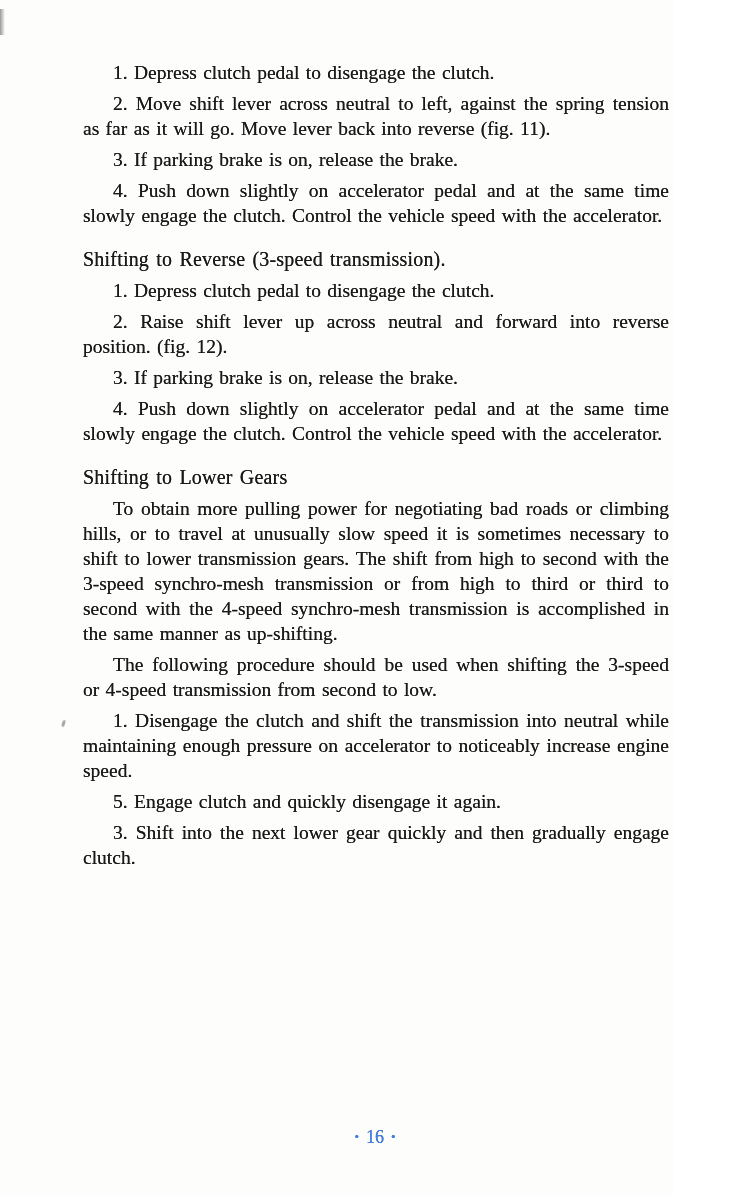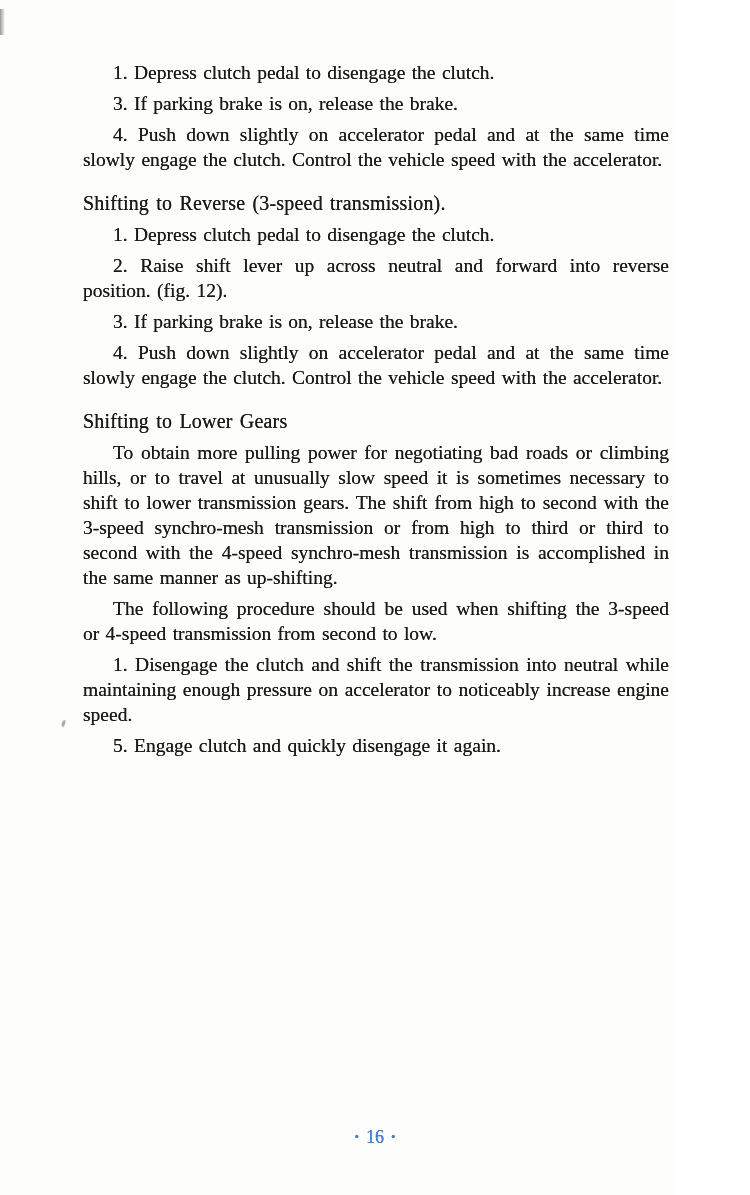--- a/index.html
+++ b/index.html
@@ -86,38 +86,40 @@
 
 <div class="page">
 
   <div class="smudge-top-left"></div>
   <div class="speck"></div>
 
   <div class="content">
 
     <div class="intro-list">
       <p>1. Depress clutch pedal to disengage the clutch.</p>
+      <p>2. Move shift lever across neutral to left, against the spring tension as far as it will go. Move lever back into reverse (fig. 11).</p>
       <p>3. If parking brake is on, release the brake.</p>
       <p>4. Push down slightly on accelerator pedal and at the same time slowly engage the clutch. Control the vehicle speed with the accelerator.</p>
     </div>
 
     <div>
       <h2>Shifting to Reverse (3-speed transmission).</h2>
       <p>1. Depress clutch pedal to disengage the clutch.</p>
       <p>2. Raise shift lever up across neutral and forward into reverse position. (fig. 12).</p>
       <p>3. If parking brake is on, release the brake.</p>
       <p>4. Push down slightly on accelerator pedal and at the same time slowly engage the clutch. Control the vehicle speed with the accelerator.</p>
     </div>
 
     <div>
       <h2>Shifting to Lower Gears</h2>
       <p>To obtain more pulling power for negotiating bad roads or climbing hills, or to travel at unusually slow speed it is sometimes necessary to shift to lower transmission gears. The shift from high to second with the 3-speed synchro-mesh transmission or from high to third or third to second with the 4-speed synchro-mesh transmission is accomplished in the same manner as up-shifting.</p>
       <p>The following procedure should be used when shifting the 3-speed or 4-speed transmission from second to low.</p>
       <p>1. Disengage the clutch and shift the transmission into neutral while maintaining enough pressure on accelerator to noticeably increase engine speed.</p>
       <p>5. Engage clutch and quickly disengage it again.</p>
+      <p>3. Shift into the next lower gear quickly and then gradually engage clutch.</p>
     </div>
 
 
   </div>
 
   <div class="page-footer">
     <span class="bullet">•</span><span>16</span><span class="bullet">•</span>
   </div>
 
 </div>

